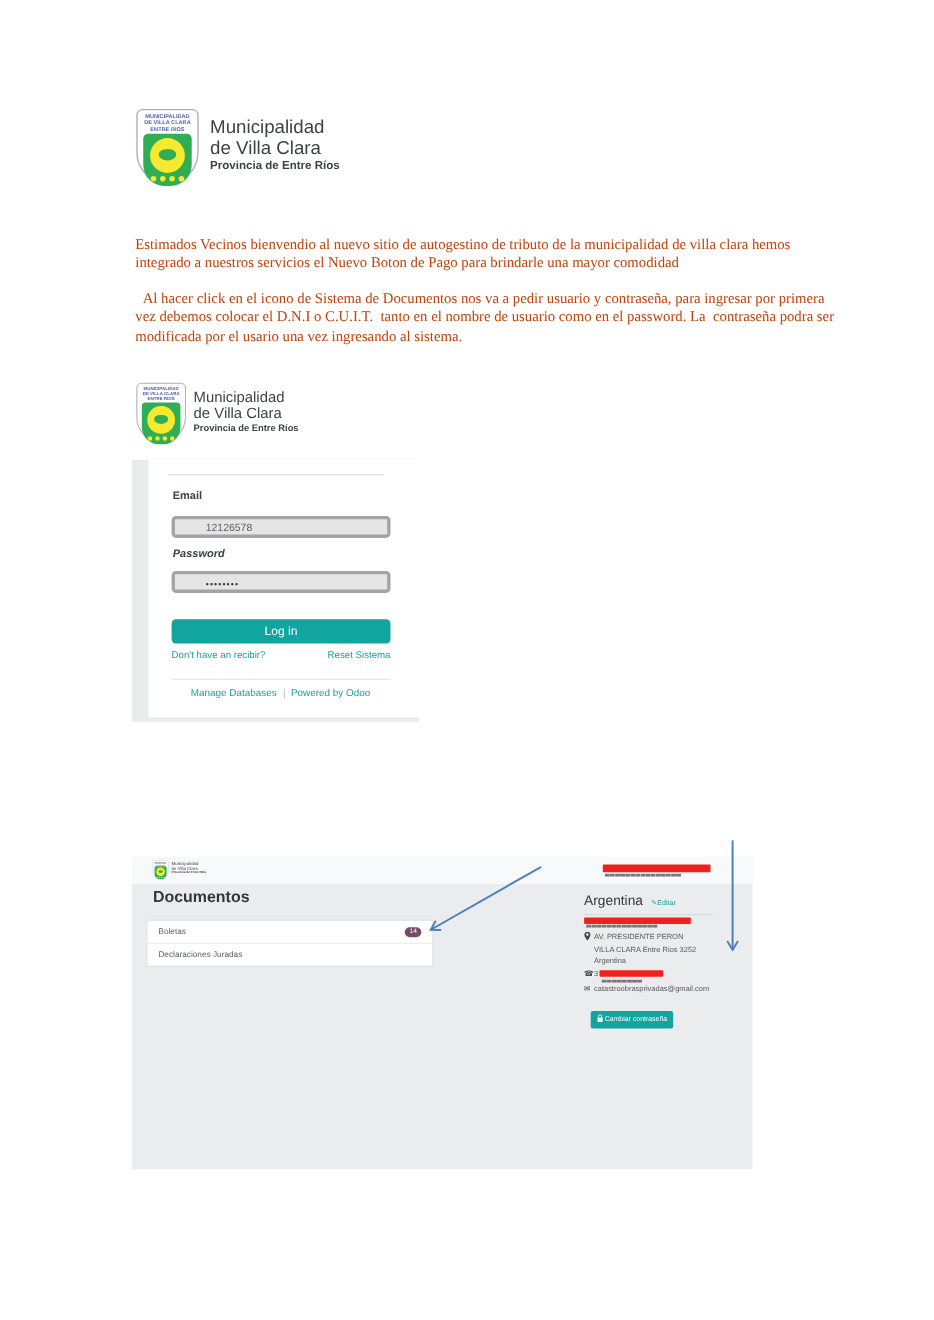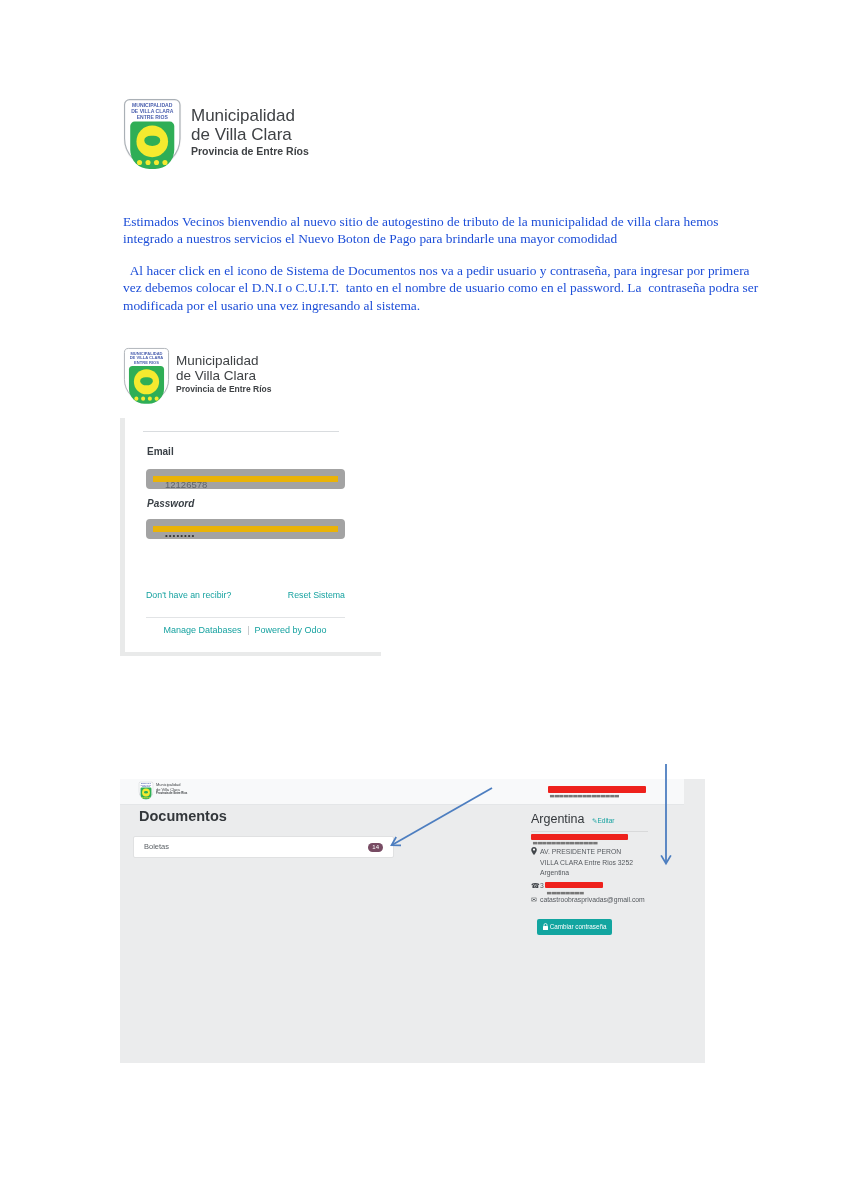--- a/index.html
+++ b/index.html
@@ -37,47 +37,47 @@
   .logo-lg .lt-sub  { font-size:10.5px; font-weight:bold; margin-top:2px; }
   .logo-md .logo-text { padding-top:6px; }
   .logo-md .lt-main { font-size:13.5px; }
   .logo-md .lt-sub  { font-size:8.5px; font-weight:bold; margin-top:1px; }
   .logo-mini .logo-text { padding-top:1px; }
   .logo-mini .lt-main { font-size:4px; line-height:4.5px; }
   .logo-mini .lt-sub  { font-size:2.8px; line-height:3.5px; font-weight:bold; }
   
   .para-serif {
     position:absolute; font-family:"Liberation Serif","DejaVu Serif",serif;
-    font-size:13.4px; line-height:17.3px; color:#1d4ed8; margin:0;
+    font-size:13.4px; line-height:17.3px; color:#c2410c; margin:0;
   }
   .para-sans {
     position:absolute; font-family:"Liberation Sans","DejaVu Sans",sans-serif;
     font-size:13.5px; line-height:22px; color:#1d1d1d; margin:0;
   }
   
   .shot1 { position:absolute; left:120px; top:418px; width:261px; height:238px; background:#e9eaea; }
-  .shot1-card { position:absolute; left:5px; top:0; width:280px; height:234px; background:#fff; }
+  .shot1-card { position:absolute; left:15px; top:0; width:280px; height:234px; background:#fff; }
   .s1-topline { position:absolute; left:18px; top:13px; width:196px; height:1px; background:#d9dcdf; }
   .s1-label { position:absolute; left:22px; font-size:10px; font-weight:bold; color:#3a4046; }
   .s1-input {
     position:absolute; left:21px; width:199px; height:20px; box-sizing:border-box;
-    border:7px solid #a3a3a3; border-radius:4px; background:#eab308;
-    font-size:9.5px; color:#5d6368; line-height:18px; padding-left:12px;
+    border:3px solid #a3a3a3; border-radius:4px; background:#e5e5e5;
+    font-size:9.5px; color:#5d6368; line-height:18px; padding-left:28px;
   }
   .s1-pass { letter-spacing:1px; font-size:8px; line-height:19px; color:#333; }
   .s1-btn {
     position:absolute; left:21px; top:145px; width:199px; height:22px; background:#12a5a0;
     border-radius:4px; color:#fff; font-size:11px; text-align:center; line-height:22px;
   }
   .s1-links { position:absolute; left:21px; top:172px; width:199px; display:flex; justify-content:space-between; font-size:8.8px; color:#16a2a0; }
   .s1-hr { position:absolute; left:21px; top:199px; width:199px; height:1px; background:#e2e4e6; }
   .s1-footer { position:absolute; left:0; top:207px; width:240px; text-align:center; font-size:9px; color:#16a2a0; }
   .s1-footer .sep { display:inline-block; width:1px; height:9px; background:#c8cbce; margin:0 6px; vertical-align:middle; }
   
-  .shot2 { position:absolute; left:120px; top:779px; width:564px; height:284px; background:#ebeced;padding-left:21px; }
+  .shot2 { position:absolute; left:120px; top:779px; width:564px; height:284px; background:#ebeced; }
   .shot2-header { position:absolute; left:0; top:0; width:564px; height:25px; background:#f8f9fa; border-bottom:1px solid #e4e6e8; }
   .hdr-redact { position:absolute; left:428px; top:7px; width:100px; height:13px; }
   .smudge { font-size:5.5px; color:#777; filter:blur(.7px); white-space:nowrap; letter-spacing:.4px; }
   .redbar { position:absolute; background:#ee211c; border-radius:1px; }
   .doc-title { position:absolute; left:19px; top:29px; font-size:14.5px; font-weight:600; color:#33373b; }
   .doc-card { position:absolute; left:13px; top:57px; width:259px; background:#fff; border:1px solid #e0e1e2; border-radius:2px; }
   .doc-row { position:relative; height:20px; line-height:20px; padding:0 10px; font-size:7.5px; color:#5a5f64; border-bottom:1px solid #ebebeb; display:flex; align-items:center; justify-content:space-between; }
   .doc-row:last-child { border-bottom:none; }
   .badge14 { background:#774b63; color:#fff; font-size:6px; line-height:9px; padding:0 4px; border-radius:6px; height:9px; }
   .details { position:absolute; left:411px; top:0; width:120px; }
@@ -147,20 +147,21 @@
     </div>
   </div>
 
   <div class="shot1">
     <div class="shot1-card">
       <div class="s1-topline"></div>
       <div class="s1-label" style="top:28px;">Email</div>
       <div class="s1-input" style="top:51px;">12126578</div>
       <div class="s1-label" style="top:80px;font-style:italic;">Password</div>
       <div class="s1-input s1-pass" style="top:101px;">••••••••</div>
+      <div class="s1-btn">Log in</div>
       <div class="s1-links">
         <span>Don't have an recibir?</span>
         <span>Reset Sistema</span>
       </div>
       <div class="s1-hr"></div>
       <div class="s1-footer">
         <span>Manage Databases</span><span class="sep"></span><span>Powered by Odoo</span>
       </div>
     </div>
   </div>
@@ -195,20 +196,23 @@
       </div>
     </div>
 
     <div class="doc-title">Documentos</div>
 
     <div class="doc-card">
       <div class="doc-row">
         <span>Boletas</span>
         <span class="badge14">14</span>
       </div>
+      <div class="doc-row">
+        <span>Declaraciones Juradas</span>
+      </div>
     </div>
 
     <div class="details">
       <div class="det-head">
         <span>Argentina</span>
         <span class="det-edit"><span>✎</span><span>Editar</span></span>
       </div>
       <div class="det-hr"></div>
 
       <div style="position:absolute; left:0; top:55px;">

